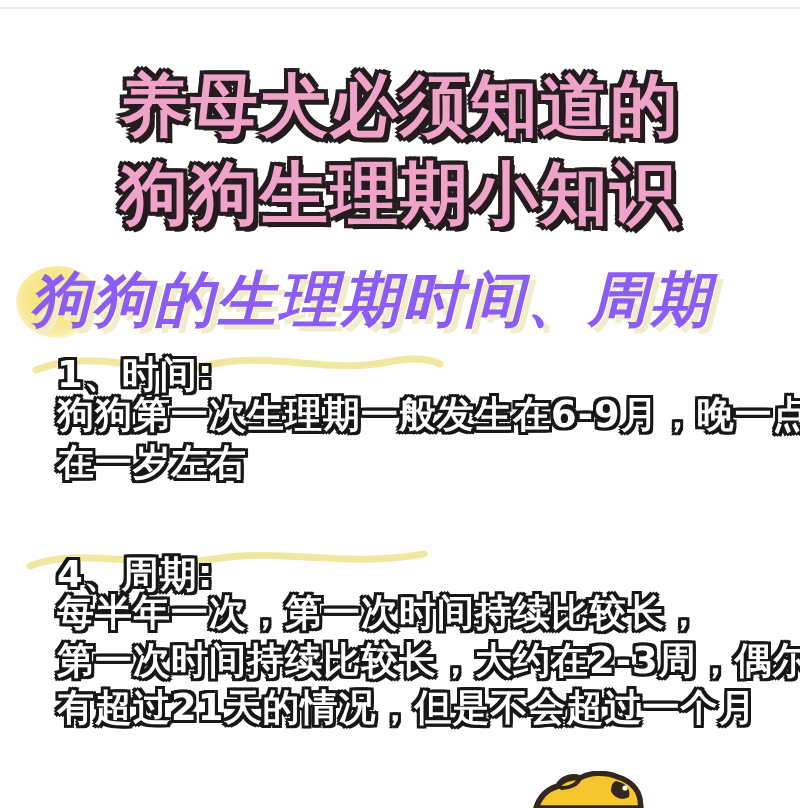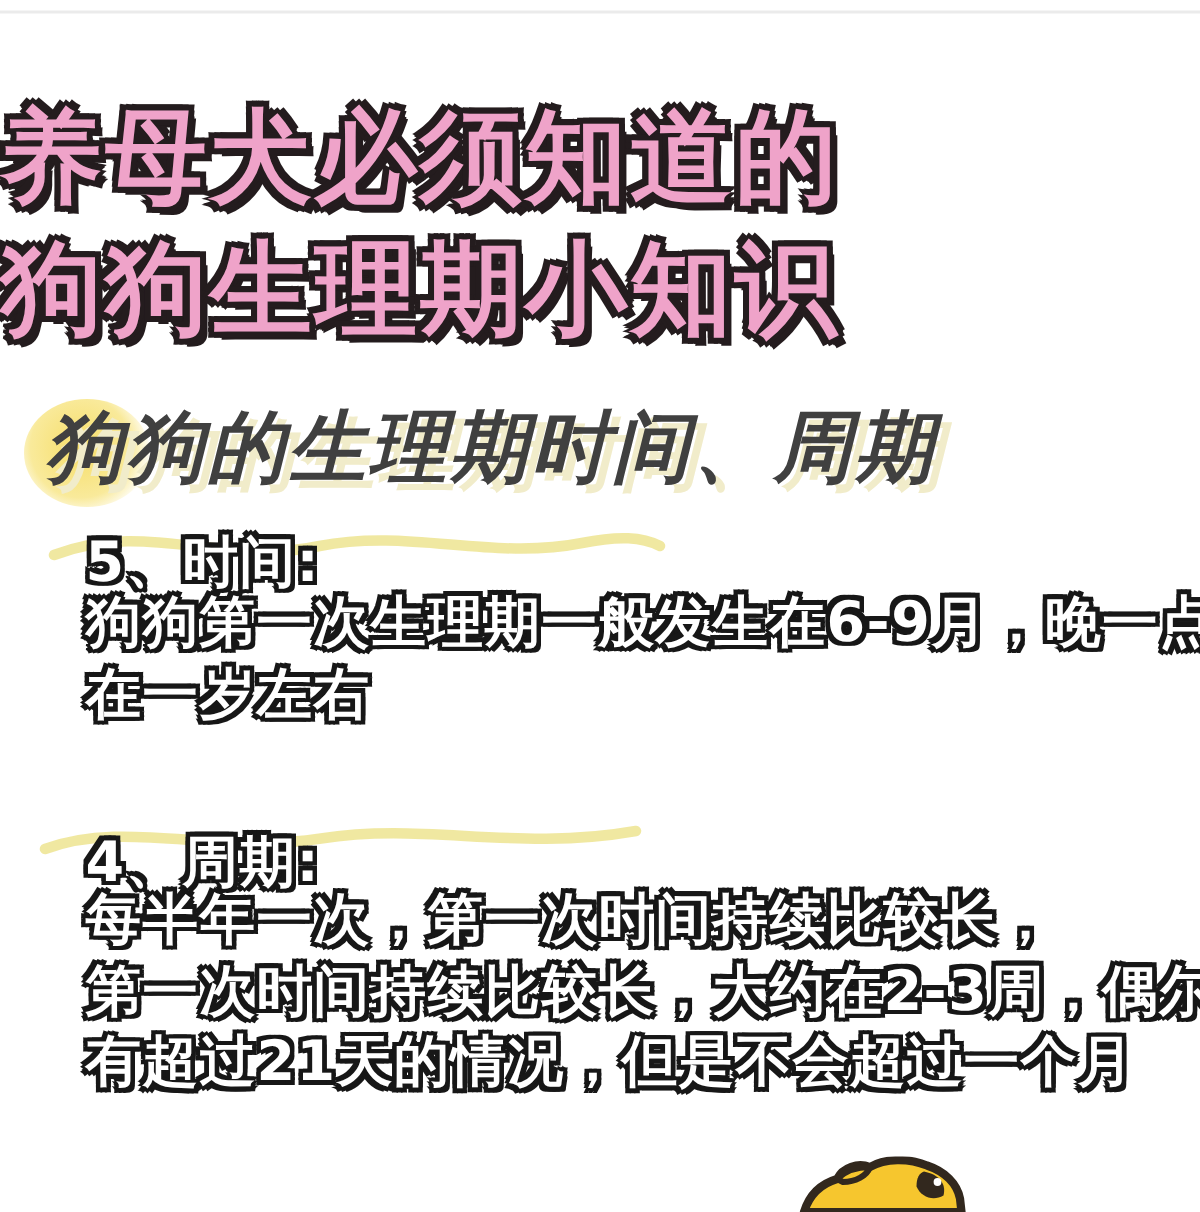--- a/index.html
+++ b/index.html
@@ -14,21 +14,21 @@
   .top-line {
     position: absolute;
     top: 7px; left: 0; right: 0;
     height: 2px;
     background: #ebebeb;
   }
   
   .title {
     position: absolute;
     top: 62px; left: 0; right: 0;
-    text-align: left;
+    text-align: center;
     font-size: 68px;
     line-height: 88px;
     font-weight: 900;
     letter-spacing: 2px;
     color: #efa3c9;
     text-shadow:
       -4px -4px 0 #241c1e, -4px 0 0 #241c1e, -4px 4px 0 #241c1e,
        0 -4px 0 #241c1e,  0 4px 0 #241c1e,
        4px -4px 0 #241c1e,  4px 0 0 #241c1e,  4px 4px 0 #241c1e,
       -3px -3px 0 #241c1e,  3px -3px 0 #241c1e,
@@ -39,26 +39,26 @@
   .heading-blob {
     position: absolute;
     left: 16px; top: 266px;
     width: 84px; height: 72px;
     border-radius: 50%;
     background: radial-gradient(circle at 45% 45%, #f6dd67 0%, #f9ea9b 55%, rgba(255,255,255,0) 78%);
   }
   .section-heading {
     position: absolute;
     left: 30px; top: 268px;
-    font-size: 52px;
+    font-size: 60px;
     line-height: 62px;
     font-weight: 900;
     font-style: italic;
     letter-spacing: 2px;
-    color: #404040;
+    color: #8b5cf6;
     text-shadow: 6px 5px 0 #f1ecca;
     z-index: 2;
   }
   .squiggle { position: absolute; z-index: 1; }
   
   .body-text {
     position: absolute;
     left: 57px;
     font-size: 37px;
     line-height: 46px;
@@ -89,21 +89,21 @@
   </div>
 
   <div class="heading-blob"></div>
 
   <div class="section-heading">狗狗的生理期时间、周期</div>
 
   <svg class="squiggle" style="left:28px; top:340px;" width="418" height="42" viewBox="0 0 418 42">
     <path d="M 8 30 C 70 6 120 38 185 24 C 245 12 300 34 360 22 C 385 17 400 18 412 24" fill="none" stroke="#ece289" stroke-width="7" stroke-linecap="round" opacity="0.8"></path>
   </svg>
 
-  <div class="body-text" style="top:352px;">5、时间:</div>
+  <div class="body-text" style="top:352px;">1、时间:</div>
   <div class="body-text" style="top:392px;">狗狗第一次生理期一般发生在6-9月，晚一点的</div>
   <div class="body-text" style="top:440px;text-align:right;">在一岁左右</div>
 
   <svg class="squiggle" style="left:24px; top:538px;" width="410" height="40" viewBox="0 0 410 40">
     <path d="M 6 28 C 60 8 120 32 190 21 C 260 10 320 30 400 16" fill="none" stroke="#ece289" stroke-width="7" stroke-linecap="round" opacity="0.8"></path>
   </svg>
 
   <div class="body-text" style="top:552px;">4、周期:</div>
   <div class="body-text" style="top:590px;">每半年一次，第一次时间持续比较长，</div>
   <div class="body-text" style="top:638px;">第一次时间持续比较长，大约在2-3周，偶尔会</div>

